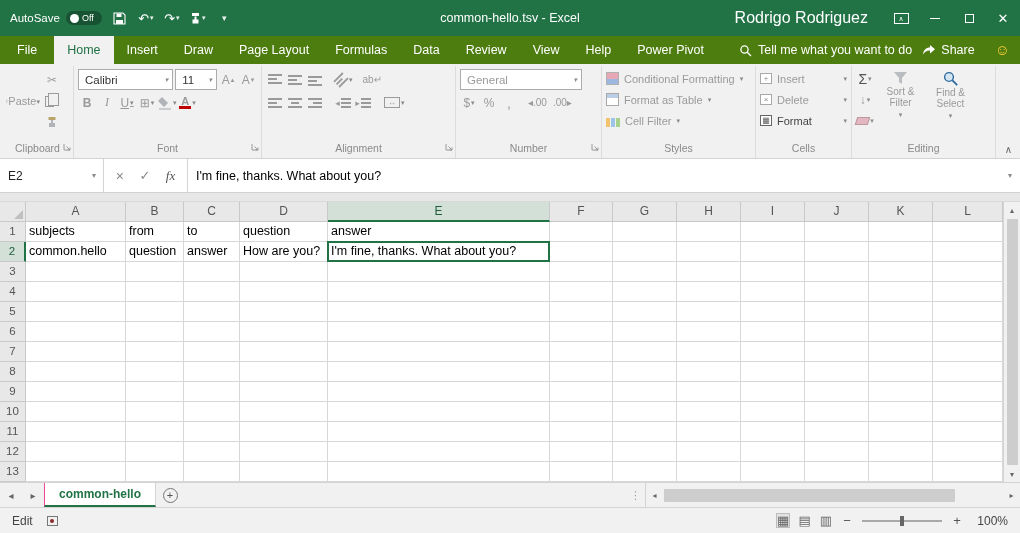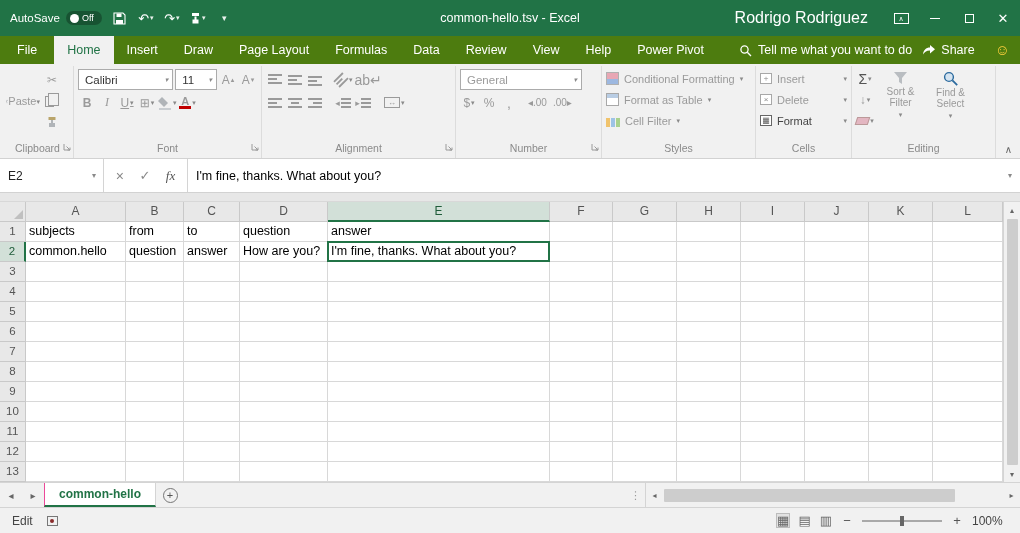--- a/index.html
+++ b/index.html
@@ -124,21 +124,21 @@
   .statusbar{height:26px;background:#f1f1f1;border-top:1px solid #d4d4d4;display:flex;align-items:center;flex:none;font-size:12px;color:#444}
   .sb-mode{margin-left:12px}
   .macro-ic{width:11px;height:10px;border:1px solid #777;margin-left:14px;position:relative}
   .macro-ic::after{content:'';position:absolute;left:2px;bottom:2px;width:4px;height:4px;border-radius:50%;background:#8a2b2b}
   .sb-rt{margin-left:auto;display:flex;align-items:center;gap:9px;margin-right:12px}
   .view-ic{color:#666;font-size:13px;line-height:1}
   .view-ic.active{outline:1px solid #bcbcbc;background:#e2e2e2}
   .zoom-minus,.zoom-plus{color:#555;font-size:13px;width:12px;text-align:center}
   .zoom-track{width:80px;height:2px;background:#a9a9a9;position:relative}
   .zoom-thumb{position:absolute;left:50%;top:-4px;transform:translateX(-50%);width:4px;height:10px;background:#666}
-  .zoom-pct{width:36px;text-align:left}
+  .zoom-pct{width:36px;text-align:right}
 </style>
 </head>
 <body>
 
 <div class="window">
 
   <div class="titlebar">
     <div class="qat">
       <span class="autosave">
         <span>AutoSave</span>
@@ -327,21 +327,21 @@
             </span>
           </span>
         <span class="rbtn" style="margin-left:8px">
             <span class="bars diag">
               <i></i>
               <i class="short"></i>
               <i></i>
             </span>
             <span class="dd">▾</span>
           </span>
-        <span class="rbtn" style="font-size:14px">
+        <span class="rbtn" style="margin-left:8px;font-size:10px">
             <span>ab↵</span>
           </span>
       </div>
       <div class="rrow">
         <span class="rbtn">
             <span class="bars">
               <i></i>
               <i class="short"></i>
               <i></i>
             </span>

